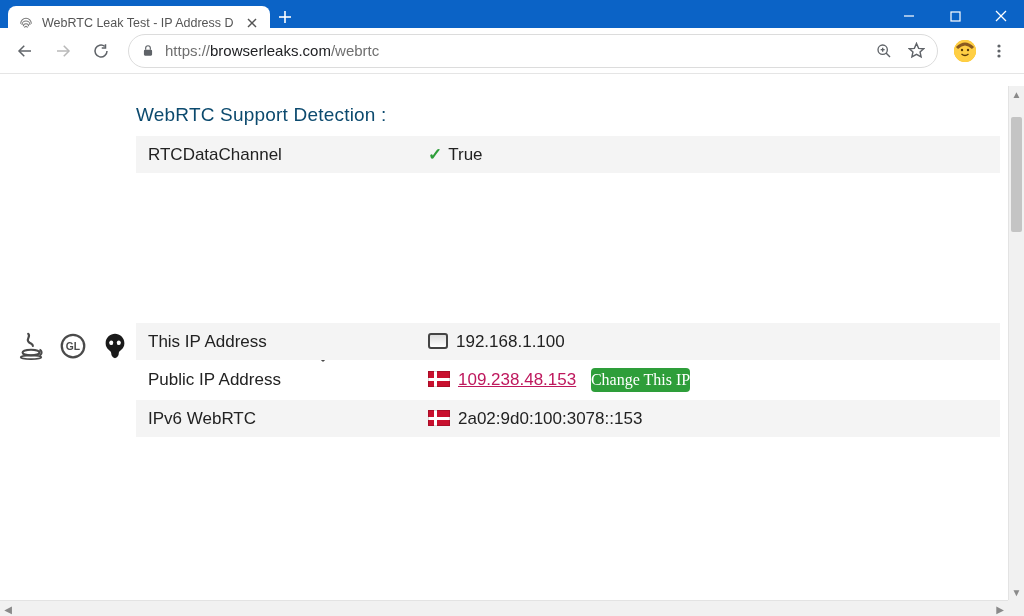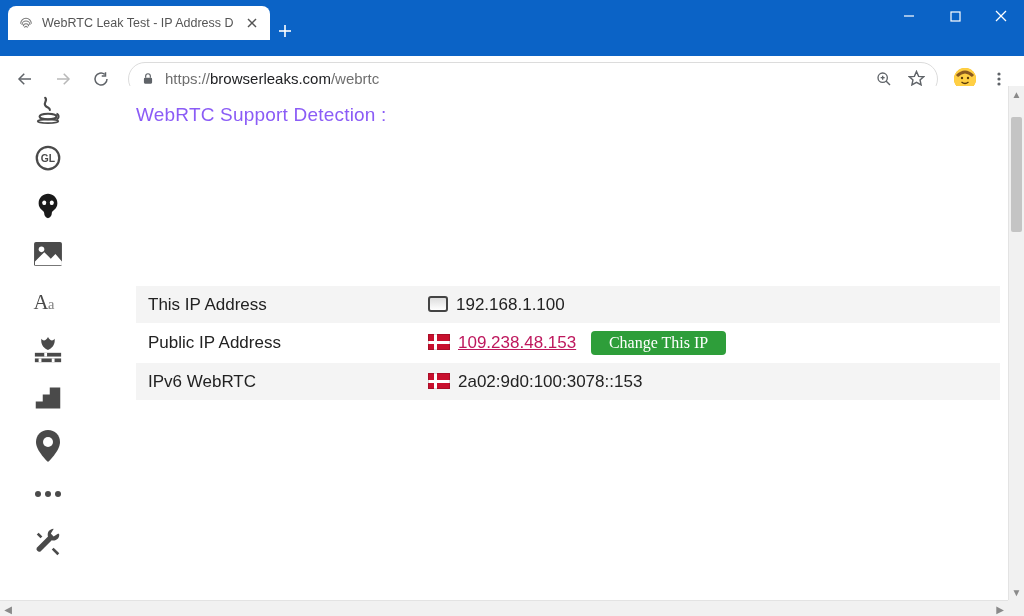--- a/index.html
+++ b/index.html
@@ -6,21 +6,21 @@
   body {
     font-family: "Segoe UI", Arial, sans-serif;
     font-size: 14px;
     background: #fff;
     overflow: hidden;
     width: 1024px;
     height: 616px;
   }
   
   .titlebar {
-    height: 56px;
+    height: 28px;
     background: #0b63c6;
     display: flex;
     align-items: stretch;
     color: #fff;
   }
   .tab {
     background: #fff;
     color: #3c3c3c;
     display: flex;
     align-items: center;
@@ -119,38 +119,38 @@
   }
   .left-gutter {
     width: 16px;
     background:#fff;
   }
   .sidebar {
     width: 64px;
     background:#fff;
     padding-top: 6px;
     display:flex;
-    flex-direction:column;
+    flex-direction:row;
     align-items:center;
     gap: 12px;
   }
   .sidebar .ic {
     width:40px;height:36px;
     display:flex;align-items:center;justify-content:center;
     color:#4a4a4a;
   }
   .content {
     flex:1;
     padding: 4px 24px 0 56px;
     position:relative;
     font-family: Verdana, Geneva, sans-serif;
   }
   h3.section {
     font-weight: 400;
-    color:#8b5cf6;
+    color:#0c4a6e;
     font-size: 19px;
     margin: 14px 0 10px 0;
     letter-spacing: .2px;
   }
   table.kv {
     width: 100%;
     border-collapse: collapse;
     font-size: 17px;
     color:#222;
   }
@@ -175,21 +175,21 @@
       linear-gradient(#fff,#fff) 0 6.5px / 100% 3px no-repeat,
       #c8102e;
     box-shadow: 0 0 0 1px rgba(0,0,0,.15) inset;
   }
   a.iplink { color:#be185d; text-decoration: underline; }
   .chg-btn {
     display:inline-block;
     background:#2e9e3a;
     color:#fff;
     font-size:16px;
-    padding:3px 18px;
+    padding:3px 0;
     border-radius:4px;
     margin-left:10px;
     font-family: Verdana;
   }
   .gap { height: 150px; }
 
   
   .vscroll {
     position:absolute;
     right:0; top:86px; bottom:16px;
@@ -409,20 +409,24 @@
           <path d="M6 6l4 4-2 2-4-4z"></path>
           <path d="M22 22l6 6-2 2-6-6z"></path>
         </svg>
     </div>
   </div>
 
   <div class="content">
     <h3 class="section">WebRTC Support Detection :</h3>
     <table class="kv">
       <tbody>
+      <tr>
+        <td>RTCDataChannel</td>
+        <td><span class="tick">✓</span><span>True</span></td>
+      </tr>
     </tbody>
       </table>
 
     <div class="gap"></div>
 
     <table class="kv">
       <tbody>
           <tr>
         <td>This IP Address</td>
         <td><span class="lan-ic"></span><span>192.168.1.100</span></td>

